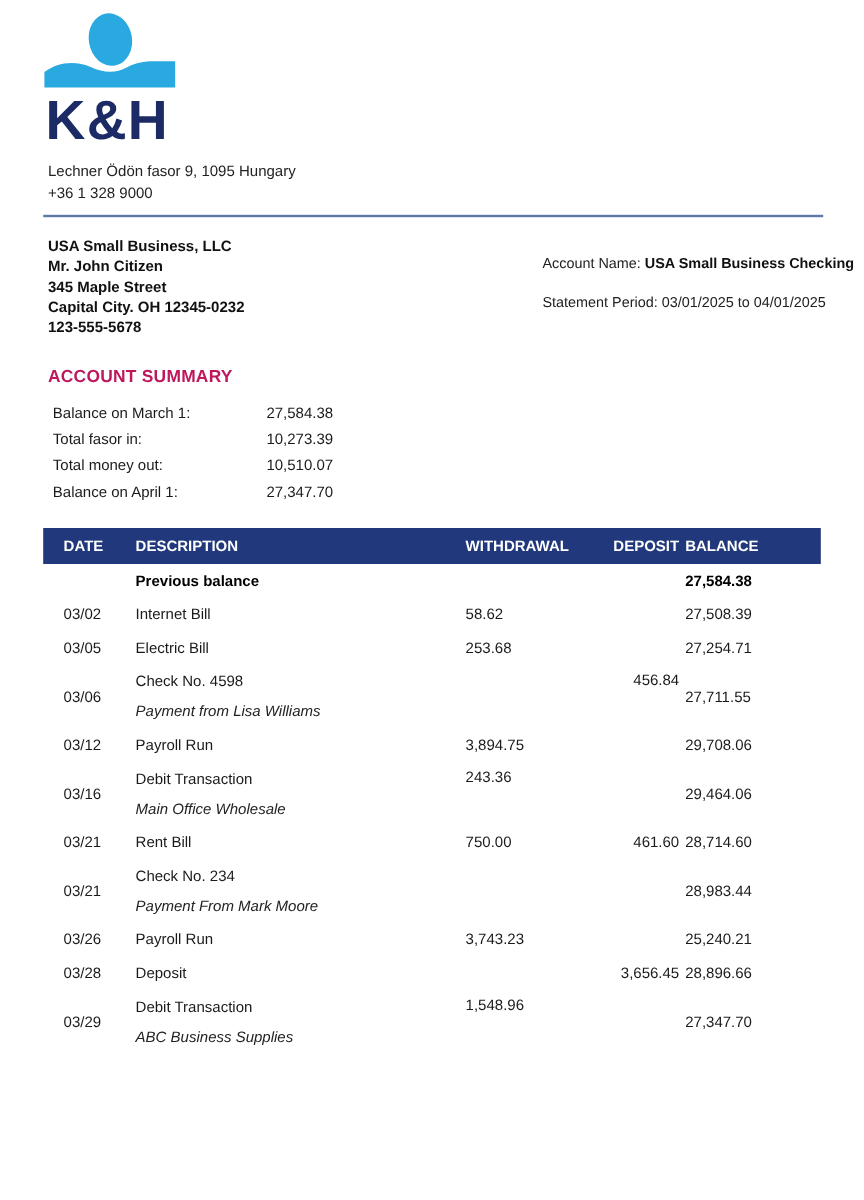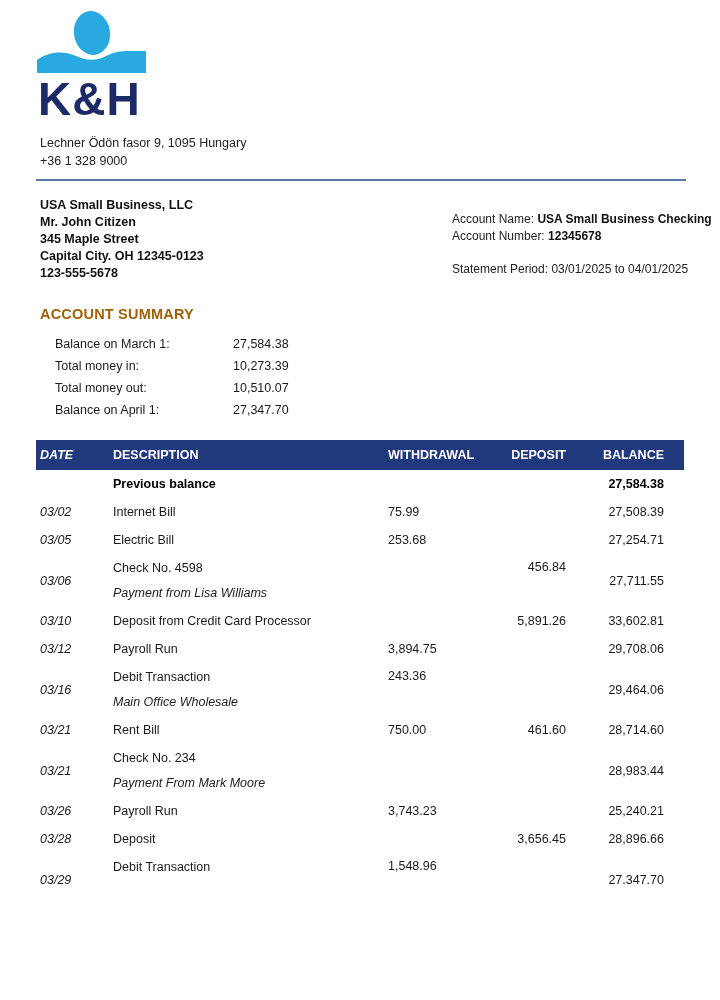--- a/index.html
+++ b/index.html
@@ -18,33 +18,33 @@
   
   .bank-address{position:absolute;left:40px;top:134px;font-size:12.5px;line-height:18px;color:#222;}
   
   .top-rule{position:absolute;left:36px;right:34px;top:179px;height:2px;background:var(--rule);}
   
   .customer{position:absolute;left:40px;top:197px;font-size:12.5px;font-weight:700;line-height:17px;color:#111;}
   .account-info{position:absolute;left:452px;top:211px;font-size:12px;line-height:17px;color:#222;}
   .account-info b{font-weight:700;color:#111;}
   .account-info .period{margin-top:16px;}
   
-  .summary-title{position:absolute;left:40px;top:306px;font-size:14.5px;font-weight:700;letter-spacing:.2px;color:#a16207;}
-  .summary{position:absolute;left:55px;top:333px;font-size:12.5px;line-height:22px;}
+  .summary-title{position:absolute;left:40px;top:306px;font-size:14.5px;font-weight:700;letter-spacing:.2px;color:#be185d;}
+  .summary{position:absolute;left:44px;top:333px;font-size:12.5px;line-height:22px;}
   .summary .srow{display:flex;}
   .summary .slabel{width:178px;}
   .summary .svalue{width:90px;}
   
   .tx{position:absolute;left:36px;top:440px;width:648px;font-size:12.5px;}
   .tx-head{display:flex;align-items:center;height:30px;background:var(--header-bg);color:#fff;font-weight:700;}
-  .c-date{width:64px;padding-left:4px;font-style:italic;}
+  .c-date{width:64px;padding-left:17px;}
   .c-desc{width:288px;padding-left:13px;}
   .c-wd{width:102px;padding-right:5px;}
   .c-dep{width:81px;text-align:right;padding-right:5px;}
-  .c-bal{width:113px;text-align:right;padding-right:20px;}
+  .c-bal{width:113px;padding-right:20px;}
   .t-row{display:flex;align-items:center;padding:6px 0;}
   .t-row .desc-main{line-height:16px;}
   .t-row .desc-sub{font-style:italic;line-height:16px;margin-top:9px;color:#222;}
   .t-row.has-sub .c-wd,.t-row.has-sub .c-dep{align-self:flex-start;padding-top:0px;}
   .t-row.bold .desc-main,.t-row.bold .c-bal{font-weight:700;color:#000000;}
   .t-row.ending{margin-top:14px;}
   
   .watermark{position:absolute;left:303px;top:901px;z-index:5;}
   .wm-text{font-size:66px;line-height:58px;color:var(--wm-blue);font-weight:700;letter-spacing:1px;white-space:nowrap;}
   .wm-text .wm-light{font-weight:400;}
@@ -67,38 +67,37 @@
     <div>Lechner Ödön fasor 9, 1095 Hungary</div>
     <div>+36 1 328 9000</div>
   </div>
 
   <div class="top-rule"></div>
 
   <div class="customer">
     <div>USA Small Business, LLC</div>
     <div>Mr. John Citizen</div>
     <div>345 Maple Street</div>
-    <div>Capital City. OH 12345-0123</div>
+    <div>Capital City. OH 12345-0232</div>
     <div>123-555-5678</div>
   </div>
 
   <div class="account-info">
     <div><span>Account Name: </span><b>USA Small Business Checking</b></div>
-    <div><span>Account Number: </span><b>12345678</b></div>
     <div class="period">Statement Period: 03/01/2025 to 04/01/2025</div>
   </div>
 
   <div class="summary-title">ACCOUNT SUMMARY</div>
   <div class="summary">
     <div class="srow">
       <div class="slabel">Balance on March 1:</div>
       <div class="svalue">27,584.38</div>
     </div>
     <div class="srow">
-      <div class="slabel">Total money in:</div>
+      <div class="slabel">Total fasor in:</div>
       <div class="svalue">10,273.39</div>
     </div>
     <div class="srow">
       <div class="slabel">Total money out:</div>
       <div class="svalue">10,510.07</div>
     </div>
     <div class="srow">
       <div class="slabel">Balance on April 1:</div>
       <div class="svalue">27,347.70</div>
     </div>
@@ -122,21 +121,21 @@
       <div class="c-wd c-amt"></div>
       <div class="c-dep c-amt"></div>
       <div class="c-bal">27,584.38</div>
     </div>
         <div class="t-row">
       <div class="c-date">03/02</div>
       <div class="c-desc">
         <div class="desc-main">Internet Bill</div>
 
       </div>
-      <div class="c-wd c-amt">75.99</div>
+      <div class="c-wd c-amt">58.62</div>
       <div class="c-dep c-amt"></div>
       <div class="c-bal">27,508.39</div>
     </div>
         <div class="t-row">
       <div class="c-date">03/05</div>
       <div class="c-desc">
         <div class="desc-main">Electric Bill</div>
 
       </div>
       <div class="c-wd c-amt">253.68</div>
@@ -145,30 +144,20 @@
     </div>
         <div class="t-row has-sub">
       <div class="c-date">03/06</div>
       <div class="c-desc">
         <div class="desc-main">Check No. 4598</div>
         <div class="desc-sub">Payment from Lisa Williams</div>
       </div>
       <div class="c-wd c-amt"></div>
       <div class="c-dep c-amt">456.84</div>
       <div class="c-bal">27,711.55</div>
-    </div>
-        <div class="t-row">
-      <div class="c-date">03/10</div>
-      <div class="c-desc">
-        <div class="desc-main">Deposit from Credit Card Processor</div>
-
-      </div>
-      <div class="c-wd c-amt"></div>
-      <div class="c-dep c-amt">5,891.26</div>
-      <div class="c-bal">33,602.81</div>
     </div>
         <div class="t-row">
       <div class="c-date">03/12</div>
       <div class="c-desc">
         <div class="desc-main">Payroll Run</div>
 
       </div>
       <div class="c-wd c-amt">3,894.75</div>
       <div class="c-dep c-amt"></div>
       <div class="c-bal">29,708.06</div>

